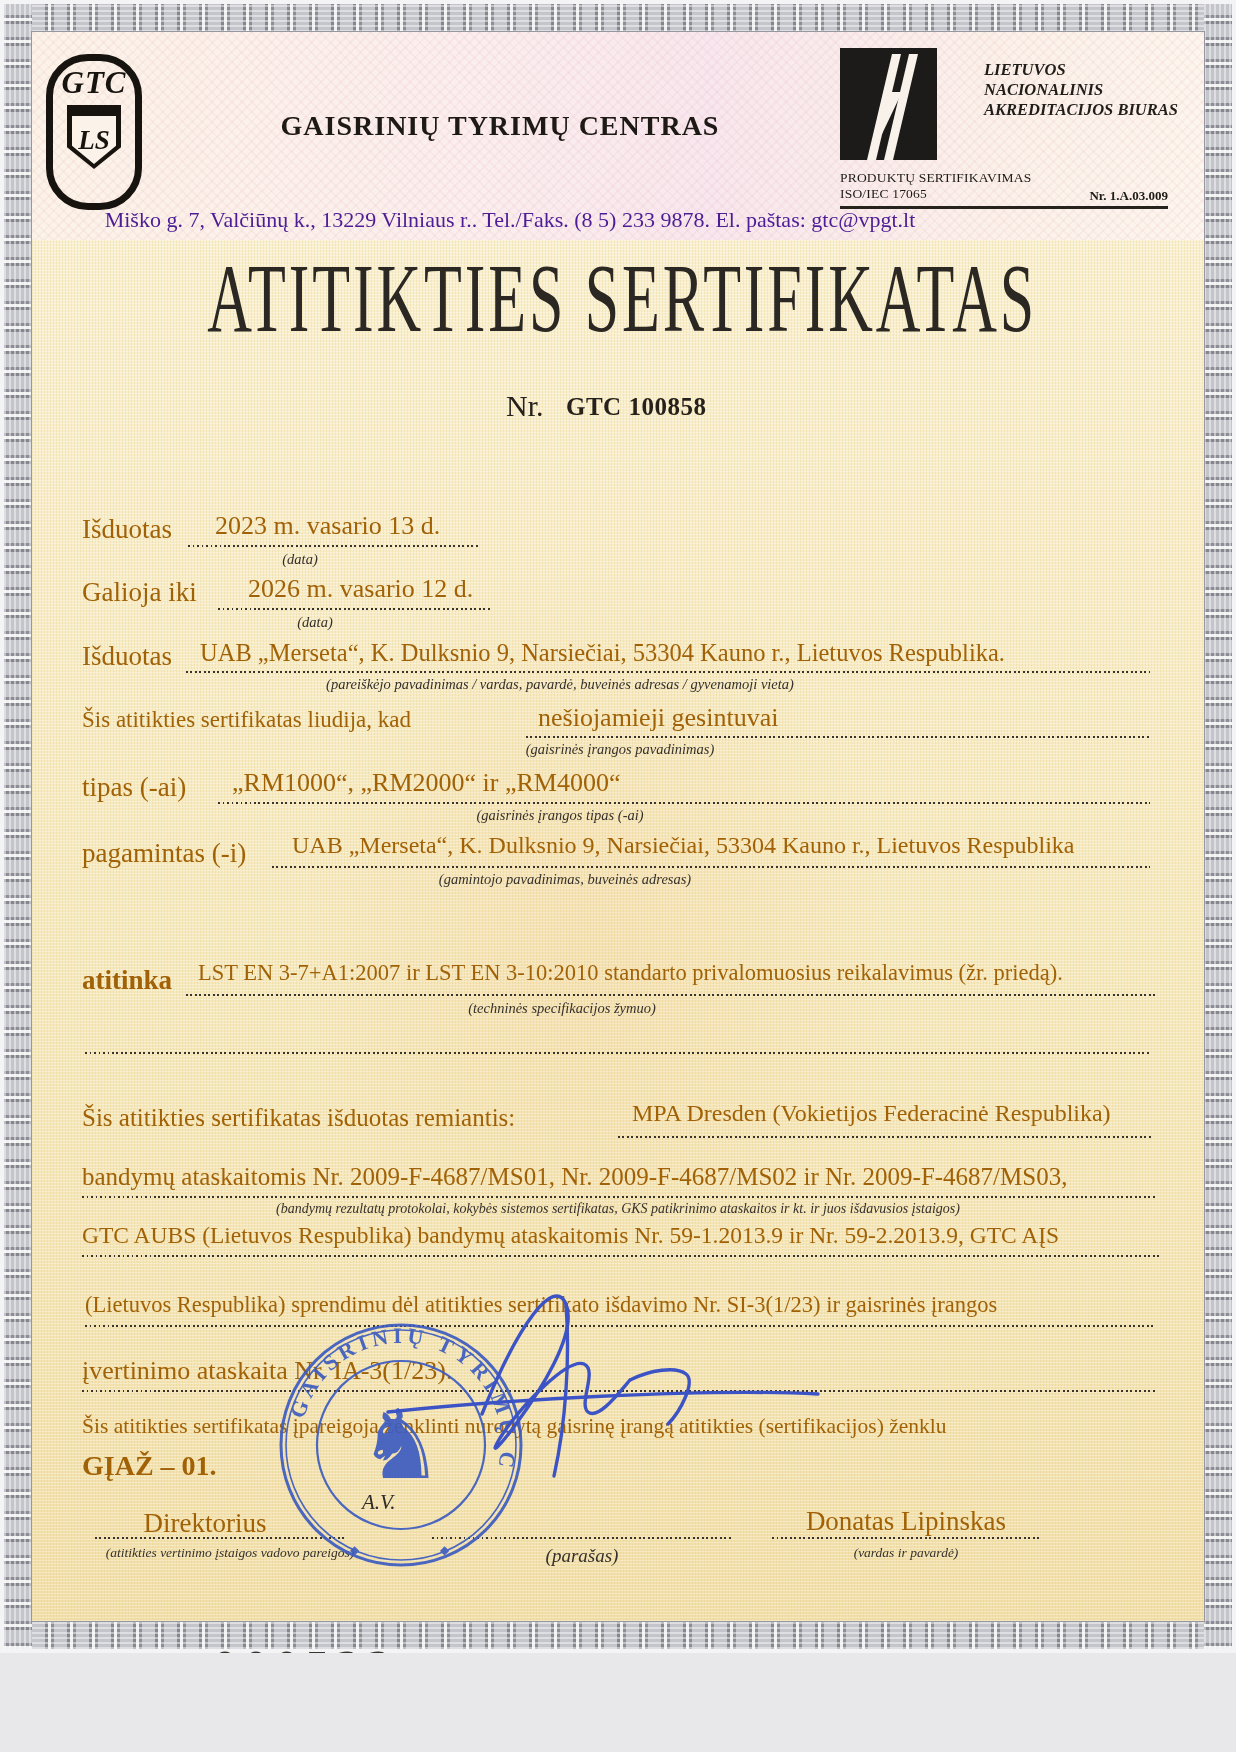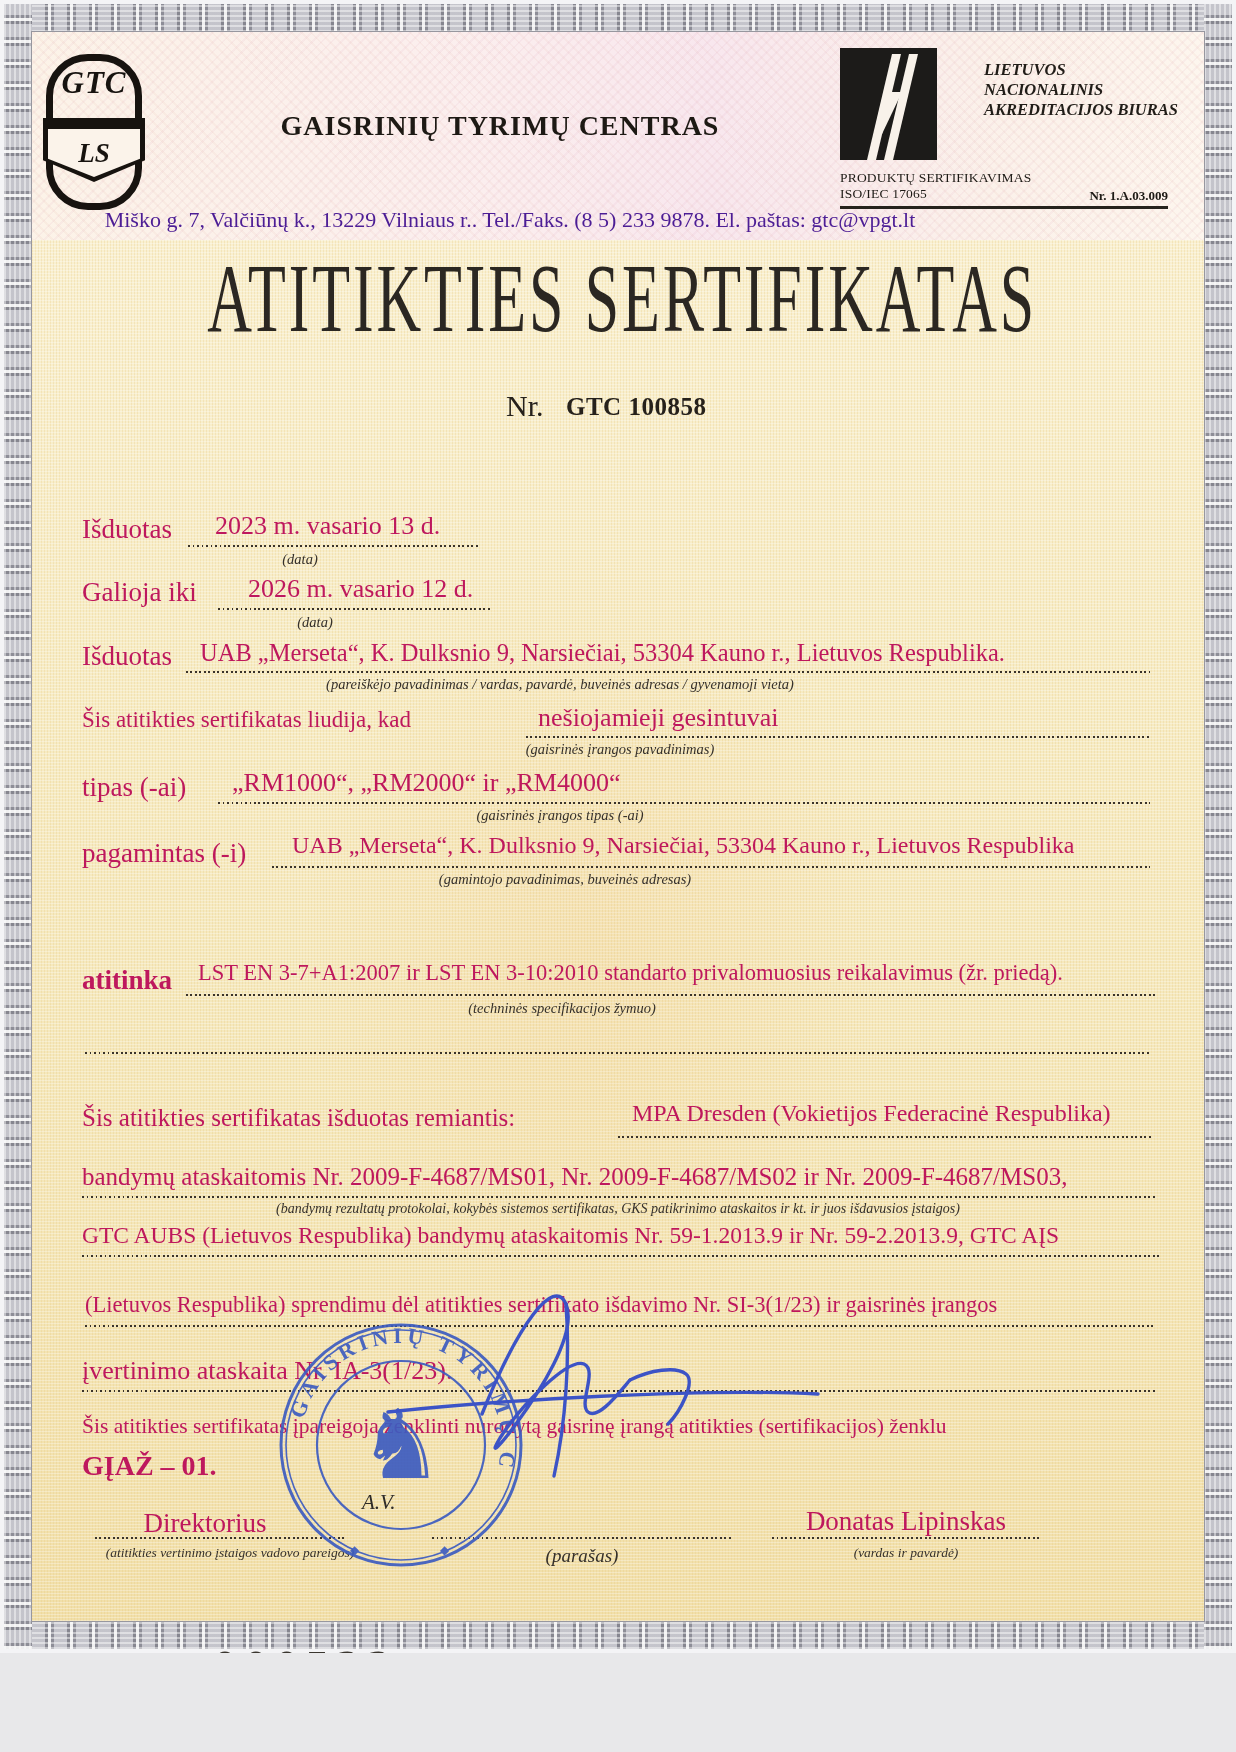--- a/index.html
+++ b/index.html
@@ -29,22 +29,22 @@
   .band-body{position:absolute;left:32px;right:32px;top:240px;bottom:32px;
     background:
       radial-gradient(ellipse 420px 560px at 560px 700px, rgba(233,160,70,.10), rgba(0,0,0,0) 70%),
       repeating-linear-gradient(0deg, rgba(255,255,255,.30) 0 1px, rgba(0,0,0,0) 1px 3px),
       repeating-linear-gradient(90deg, rgba(231,199,124,.28) 0 1px, rgba(0,0,0,0) 1px 3px),
       linear-gradient(180deg,#f9f0d1 0%,#f6ebc3 38%,#f4e6b8 72%,#f1dfa9 100%);}
   
   .gtc-logo{position:absolute;left:46px;top:54px;width:82px;height:142px;border:7px solid #17130f;
     border-radius:42px;z-index:6;display:flex;flex-direction:column;align-items:center;}
   .gtc-top{font-style:italic;font-weight:bold;font-size:31px;letter-spacing:1px;color:#17130f;margin-top:4px;}
-  .gtc-shield-outer{position:relative;width:54px;height:64px;margin-top:17px;background:#17130f;
-    clip-path:polygon(0 0,100% 0,100% 66%,50% 100%,0 66%);padding-left:48px;}
+  .gtc-shield-outer{position:relative;width:54px;height:64px;margin-top:4px;background:#17130f;
+    clip-path:polygon(0 0,100% 0,100% 66%,50% 100%,0 66%);}
   .gtc-shield-inner{position:absolute;left:5px;right:5px;top:11px;bottom:5px;background:#fbf3ea;
     clip-path:polygon(0 0,100% 0,100% 62%,50% 100%,0 62%);display:flex;align-items:center;justify-content:center;}
   .gtc-ls{font-style:italic;font-weight:bold;font-size:27px;color:#17130f;}
   .org-name{position:absolute;left:100px;top:110px;width:800px;text-align:center;
     font-weight:bold;font-size:28px;letter-spacing:1px;color:#1d1914;z-index:6;}
   .address{position:absolute;left:95px;top:207px;width:830px;text-align:center;font-size:22px;color:#4c1d95;z-index:6;}
   .accr-logo{position:absolute;left:840px;top:48px;z-index:6;}
   .accr-bureau{position:absolute;left:984px;top:60px;width:195px;font-weight:bold;font-style:italic;
     font-size:16.5px;line-height:20px;color:#211d18;z-index:6;}
   .accr-scheme{position:absolute;left:840px;top:170px;width:330px;font-weight:normal;font-size:13.5px;
@@ -52,21 +52,21 @@
   .accr-number{position:absolute;left:1028px;top:188px;width:140px;text-align:right;font-weight:bold;
     font-size:13px;color:#1d1a15;z-index:6;}
   .accr-rule{position:absolute;left:840px;top:206px;width:328px;height:2.5px;background:#26231d;z-index:6;}
   
   .title-wrap{position:absolute;left:4px;top:243px;width:100%;text-align:center;z-index:6;}
   .title{display:inline-block;font-size:86px;letter-spacing:4px;color:#2b2722;
     transform:scale(0.72,1.12);transform-origin:center top;white-space:nowrap;}
   .nr-label{position:absolute;left:506px;top:389px;font-size:30px;z-index:6;}
   .nr-value{position:absolute;left:566px;top:393px;font-size:25px;font-weight:bold;letter-spacing:.5px;z-index:6;}
   
-  .lbl,.val,.longline{position:absolute;white-space:nowrap;color:#be185d;z-index:6;}
+  .lbl,.val,.longline{position:absolute;white-space:nowrap;color:#a16207;z-index:6;}
   .rule{position:absolute;height:2px;z-index:6;
     background-image:repeating-linear-gradient(90deg,#3a332a 0 1.7px, rgba(0,0,0,0) 1.7px 4.5px);}
   .cap{position:absolute;font-style:italic;font-size:14.5px;color:#35302a;white-space:nowrap;
     transform:translateX(-50%);z-index:6;}
   
   .av-note{position:absolute;left:362px;top:1490px;font-size:21px;font-style:italic;color:#2e2b28;z-index:6;}
   .stamp{position:absolute;left:272px;top:1316px;z-index:8;opacity:.92;}
   .signature{position:absolute;left:330px;top:1262px;z-index:9;}
   .egz-label{position:absolute;left:82px;top:1652px;font-size:30px;z-index:6;}
   .egz-number{position:absolute;left:212px;top:1643px;font-family:"DejaVu Sans Mono","Liberation Mono",monospace;

